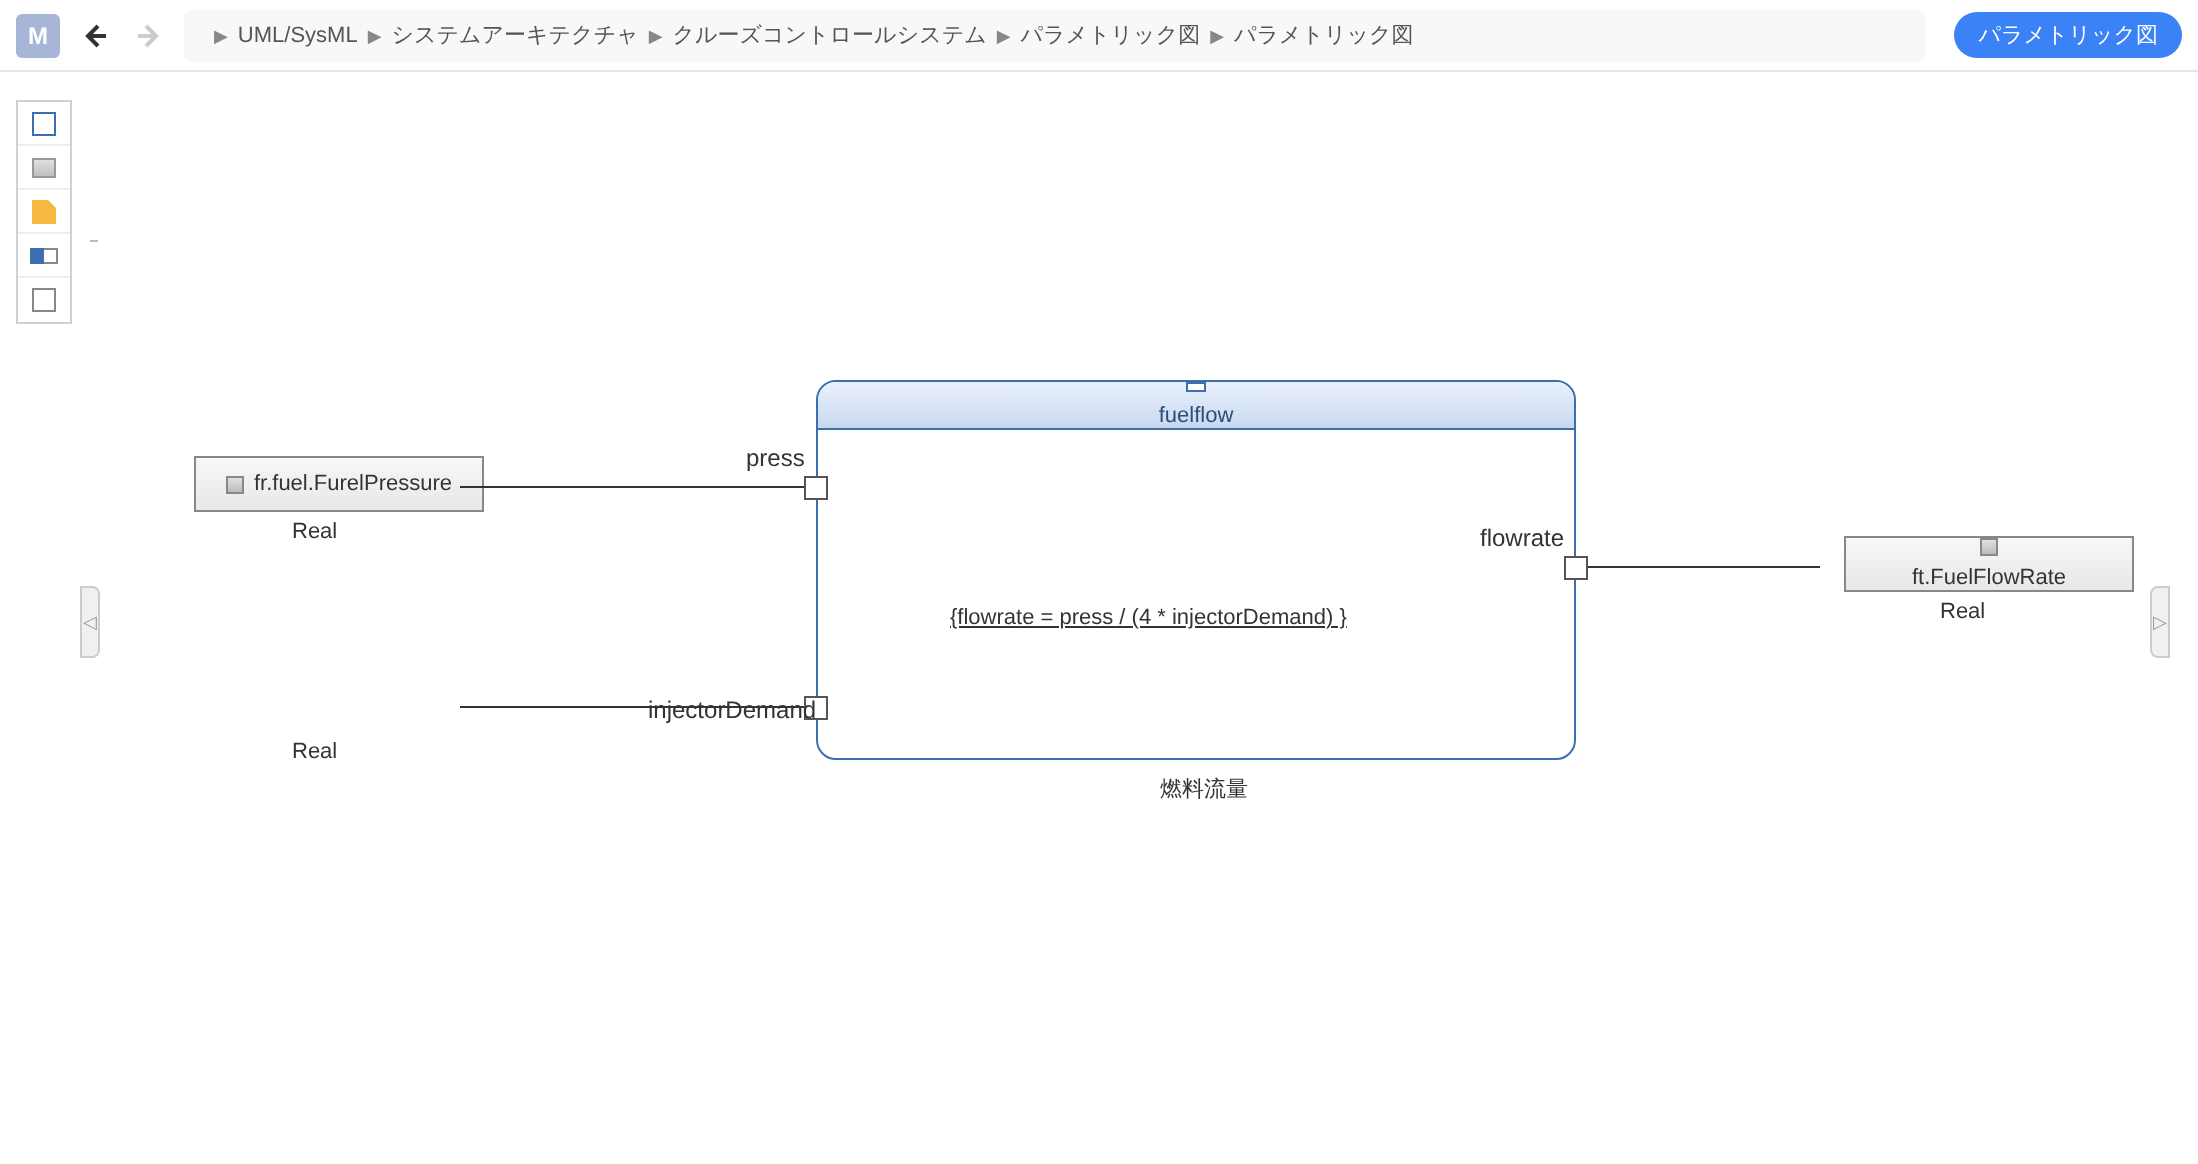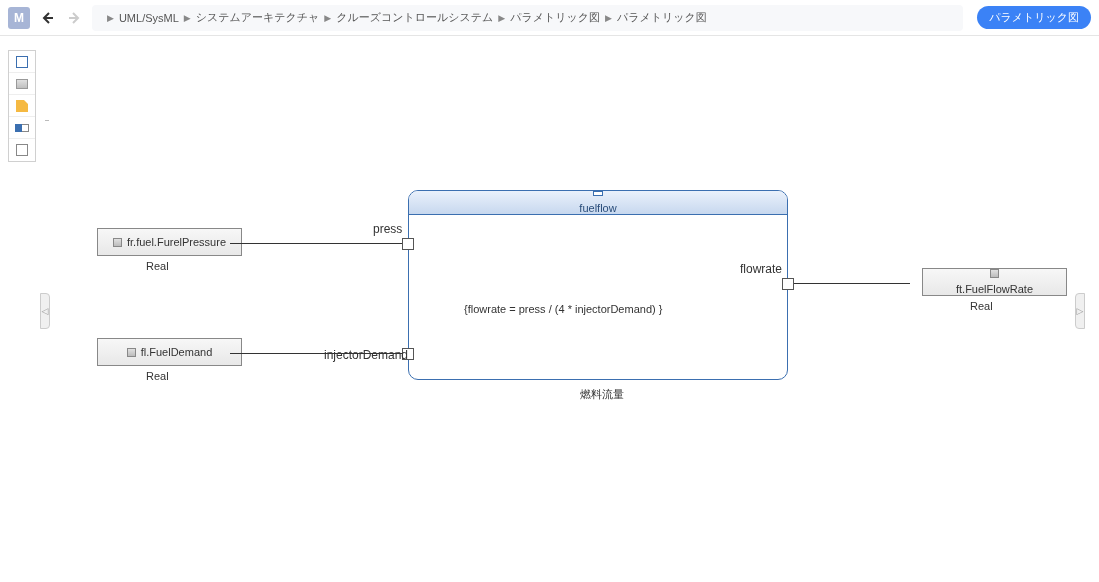--- a/index.html
+++ b/index.html
@@ -260,44 +260,40 @@
 
 <div class="canvas">
   <div class="small-tick"></div>
 
   <div class="cblock" style="left:368px; top:150px; width:380px; height:190px;">
     <div class="cblock-header">
       <span class="hicon"></span>
       <span>fuelflow</span>
     </div>
     <div class="cblock-body">
-      <div class="formula" style="left:55px; top:88px;">{flowrate = press / (4 * injectorDemand) }</div>
+      <div class="formula" style="left:66px; top:88px;text-decoration:underline;">{flowrate = press / (4 * injectorDemand) }</div>
     </div>
   </div>
   <div class="block-sub" style="left:540px; top:347px;">燃料流量</div>
 
   <div class="port" style="left:362px; top:198px;"></div>
   <div class="port-label" style="left:333px; top:182px;">press</div>
 
   <div class="port" style="left:362px; top:308px;"></div>
   <div class="port-label" style="left:284px; top:308px;">injectorDemand</div>
 
   <div class="port" style="left:742px; top:238px;"></div>
   <div class="port-label" style="left:700px; top:222px;">flowrate</div>
 
   <div class="block" style="left:45px; top:188px; width:145px; height:28px;">
     <span class="cube"></span>
     <span>fr.fuel.FurelPressure</span>
   </div>
   <div class="block-sub" style="left:106px; top:220px;">Real</div>
 
-  <div class="block" style="left:45px; top:298px; width:145px; height:28px;">
-    <span class="cube"></span>
-    <span>fl.FuelDemand</span>
-  </div>
   <div class="block-sub" style="left:106px; top:330px;">Real</div>
 
   <div class="block" style="left:870px; top:228px; width:145px; height:28px;flex-direction:column;">
     <span class="cube"></span>
     <span>ft.FuelFlowRate</span>
   </div>
   <div class="block-sub" style="left:930px; top:260px;">Real</div>
 
   <div class="line line-h" style="left:190px; top:203px; width:172px;"></div>
   <div class="line line-h" style="left:190px; top:313px; width:172px;"></div>

